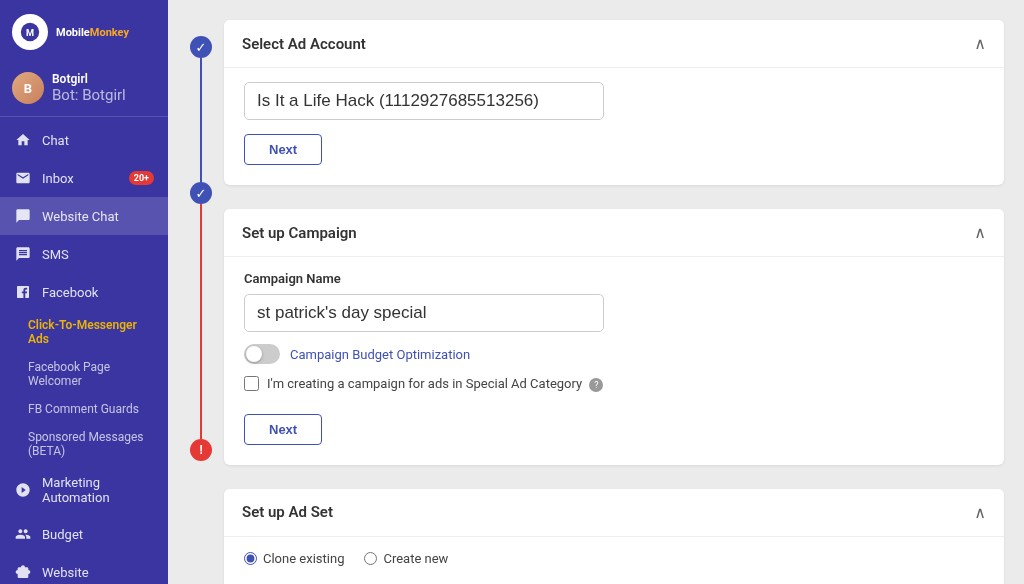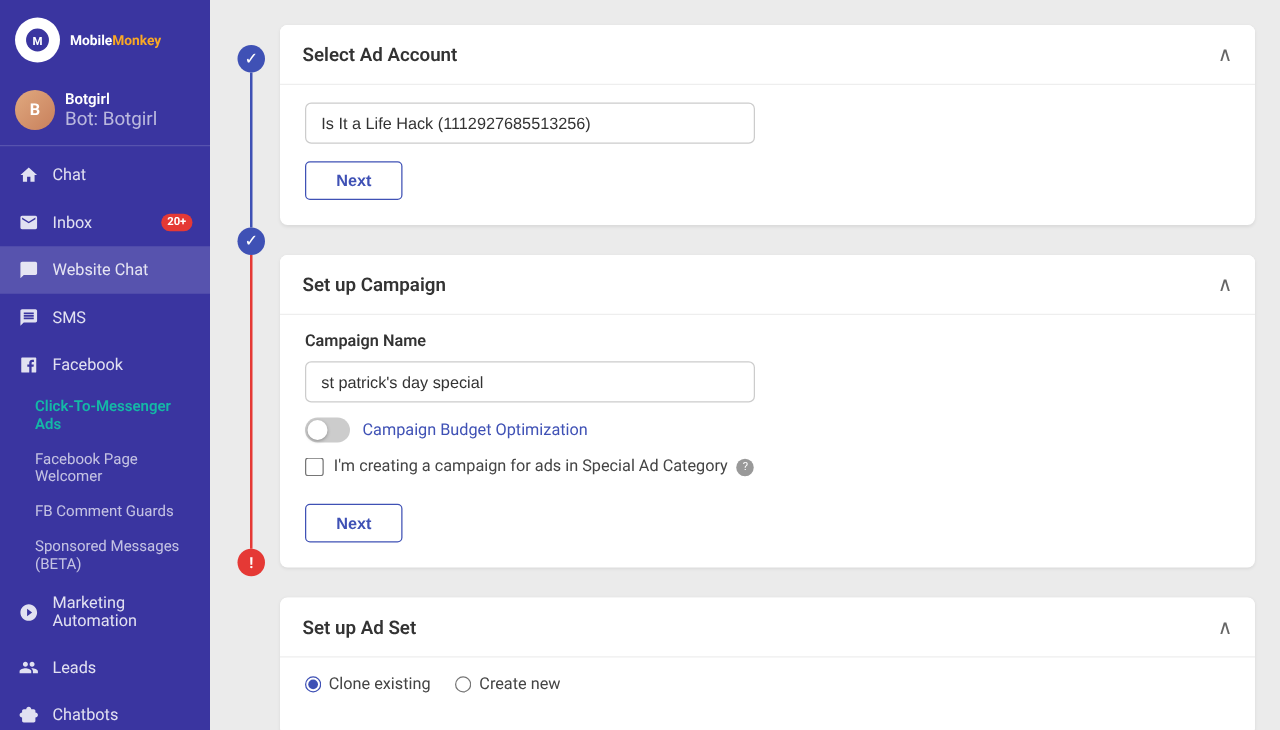--- a/index.html
+++ b/index.html
@@ -94,21 +94,21 @@
     }
     .nav-sub-item {
       display: flex;
       align-items: center;
       gap: 10px;
       padding: 7px 14px 7px 28px;
       color: rgba(255,255,255,0.7);
       font-size: 12px;
       cursor: pointer;
     }
-    .nav-sub-item.active-sub { color: #14b8a6; font-weight: 600; }
+    .nav-sub-item.active-sub { color: #eab308; font-weight: 600; }
 
     
     .main-content {
       flex: 1;
       overflow-y: auto;
       padding: 20px 20px;
       background: #ebebeb;
     }
 
     
@@ -143,21 +143,21 @@
       border-top: 1px solid #eee;
     }
 
     
     .form-input {
       width: 100%;
       max-width: 360px;
       padding: 8px 12px;
       border: 1px solid #ccc;
       border-radius: 5px;
-      font-size: 13px;
+      font-size: 17px;
       color: #333;
       outline: none;
       background: white;
     }
 
     .form-label {
       font-size: 13px;
       font-weight: 600;
       color: #333;
       margin-bottom: 8px;
@@ -332,29 +332,29 @@
             </svg>
         </div>
         <span>Marketing Automation</span>
       </div>
       <div class="nav-item">
         <div class="nav-icon">
           <svg width="16" height="16" viewBox="0 0 24 24" fill="rgba(255,255,255,0.85)">
               <path d="M16 11c1.66 0 2.99-1.34 2.99-3S17.66 5 16 5c-1.66 0-3 1.34-3 3s1.34 3 3 3zm-8 0c1.66 0 2.99-1.34 2.99-3S9.66 5 8 5C6.34 5 5 6.34 5 8s1.34 3 3 3zm0 2c-2.33 0-7 1.17-7 3.5V19h14v-2.5c0-2.33-4.67-3.5-7-3.5zm8 0c-.29 0-.62.02-.97.05 1.16.84 1.97 1.97 1.97 3.45V19h6v-2.5c0-2.33-4.67-3.5-7-3.5z"></path>
             </svg>
         </div>
-        <span>Leads</span>
+        <span>Budget</span>
       </div>
       <div class="nav-item">
         <div class="nav-icon">
           <svg width="16" height="16" viewBox="0 0 24 24" fill="rgba(255,255,255,0.85)">
               <path d="M20 9V7c0-1.1-.9-2-2-2h-3c0-1.66-1.34-3-3-3S9 3.34 9 5H6c-1.1 0-2 .9-2 2v2c-1.66 0-3 1.34-3 3s1.34 3 3 3v4c0 1.1.9 2 2 2h12c1.1 0 2-.9 2-2v-4c1.66 0 3-1.34 3-3s-1.34-3-3-3z"></path>
             </svg>
         </div>
-        <span>Chatbots</span>
+        <span>Website</span>
       </div>
     </div>
   </div>
 
   <div class="main-content">
 
     <div style="display:flex; gap:0;">
 
       <div style="width:26px; display:flex; flex-direction:column; align-items:center; flex-shrink:0; padding-top:16px;">
 

